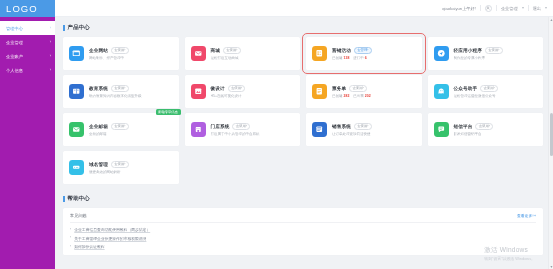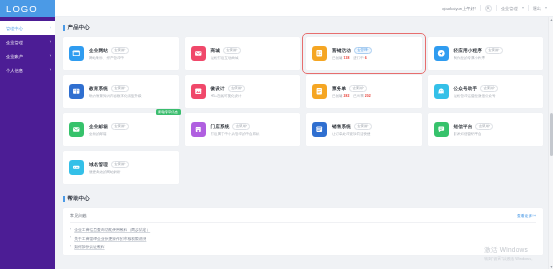--- a/index.html
+++ b/index.html
@@ -7,21 +7,21 @@
     width: 553px; height: 269px;
     overflow: hidden;
     font-family: "Liberation Sans", sans-serif;
     background: #f0f2f5;
   }
   .app { display: flex; width: 553px; height: 269px; position: relative; }
 
   
   .sidebar {
     width: 55px; height: 269px;
-    background: #4c1d95;
+    background: #a21caf;
     flex: 0 0 55px;
     display: flex; flex-direction: column;
   }
   .logo-box {
     height: 17px;
     background: #4b9ae6;
     display: flex; align-items: center; padding-left: 6px;
   }
   .logo-text {
     color: #ffffff; font-size: 9.5px; letter-spacing: 1.1px;

